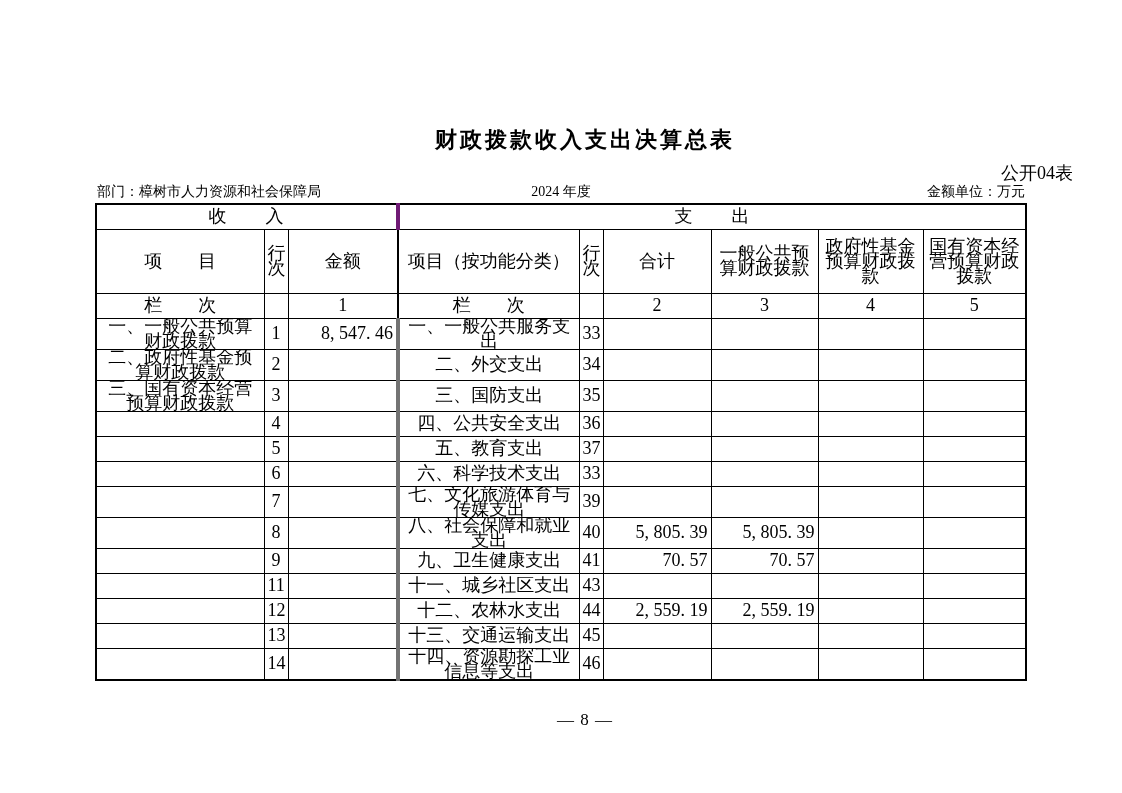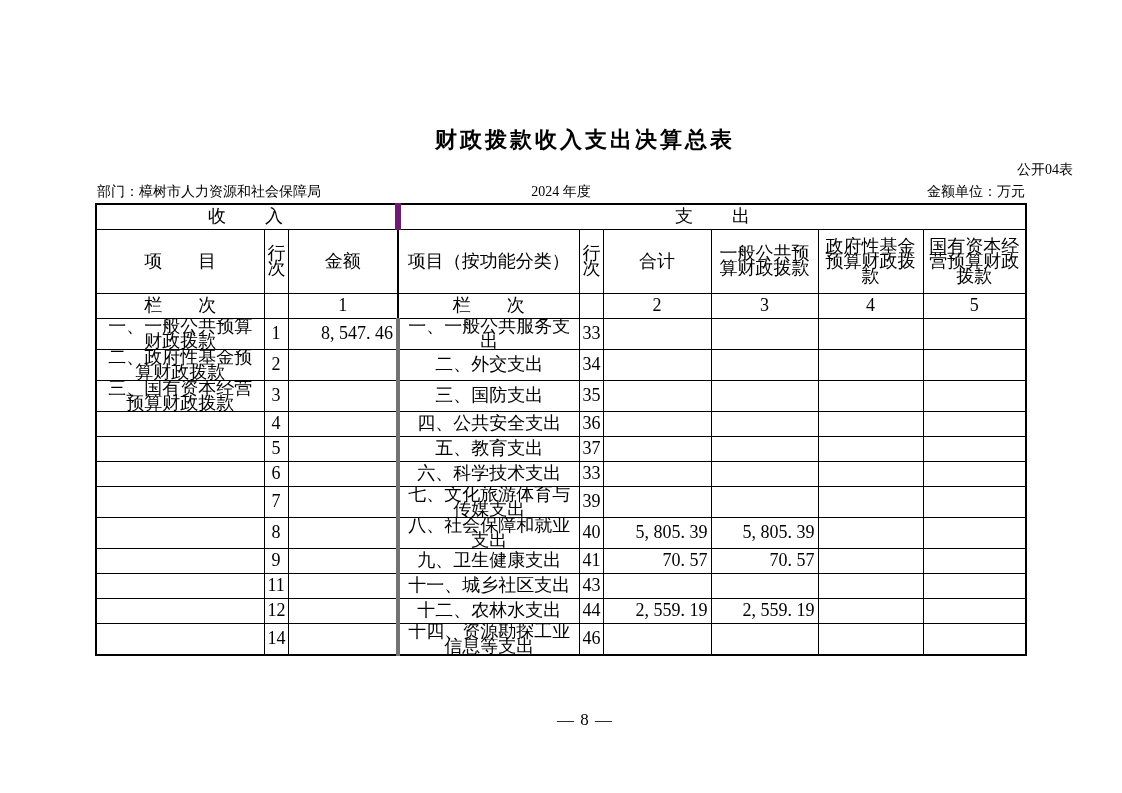--- a/index.html
+++ b/index.html
@@ -11,42 +11,42 @@
   .page{position:relative;width:1122px;height:793px;background:#fff;padding-left:48px;}
 
   .doc-title{
     position:absolute;top:125px;left:0;width:100%;
     text-align:center;margin:0;
     font-family:"Liberation Sans","DejaVu Sans",sans-serif;
     font-size:22px;font-weight:bold;letter-spacing:3px;
   }
   .table-no{
     position:absolute;top:161px;right:97px;
-    font-size:14px;
+    font-size:18px;
   }
   .meta-row{
     position:absolute;top:183px;left:97px;width:928px;
     font-size:14px;display:flex;justify-content:space-between;align-items:baseline;
   }
   .meta-row .center{position:absolute;left:0;width:100%;text-align:center;}
   .meta-row .left,.meta-row .right{position:relative;z-index:1;background:transparent;}
 
   table.main{
     position:absolute;top:203px;left:95px;width:930px;
     border-collapse:collapse;table-layout:fixed;
     font-size:18px;
   }
   table.main th,table.main td{
     border:1px solid #000;padding:0 3px;overflow:hidden;
     font-weight:normal;line-height:15px;
   }
   table.main{border:2px solid #000;}
   .section-row{height:25px;}
   .section-row th{border-bottom:2px solid #000;letter-spacing:1px;}
-  .section-row th:nth-child(2){border-left:6px solid #701a75;}
+  .section-row th:nth-child(2){border-left:4px solid #701a75;}
   .header-row{height:64px;}
   .header-row th{text-align:center;line-height:21px;padding:0 4px;}
   .header-row th:nth-child(4){border-left:2px solid #000;}
   .colindex-row{height:25px;}
   .colindex-row td{text-align:center;}
   .colindex-row td:nth-child(4){border-left:2px solid #000;}
   tbody.data tr{height:25px;}
   tbody.data td:nth-child(4){border-left:4px solid #737373;}
   td.item{text-align:center;padding-left:7px;}
   td.line{text-align:center;padding:0 1px;}
@@ -232,20 +232,31 @@
           <td class="num"></td>
           <td class="item">十二、农林水支出</td>
           <td class="line">44</td>
           <td class="num">2, 559. 19</td>
           <td class="num">2, 559. 19</td>
           <td class="num"></td>
           <td class="num"></td>
         </tr>
         <tr>
           <td class="item"></td>
+          <td class="line">13</td>
+          <td class="num"></td>
+          <td class="item">十三、交通运输支出</td>
+          <td class="line">45</td>
+          <td class="num"></td>
+          <td class="num"></td>
+          <td class="num"></td>
+          <td class="num"></td>
+        </tr>
+        <tr>
+          <td class="item"></td>
           <td class="line">14</td>
           <td class="num"></td>
           <td class="item">十四、资源勘探工业信息等支出</td>
           <td class="line">46</td>
           <td class="num"></td>
           <td class="num"></td>
           <td class="num"></td>
           <td class="num"></td>
         </tr>
       </tbody>

